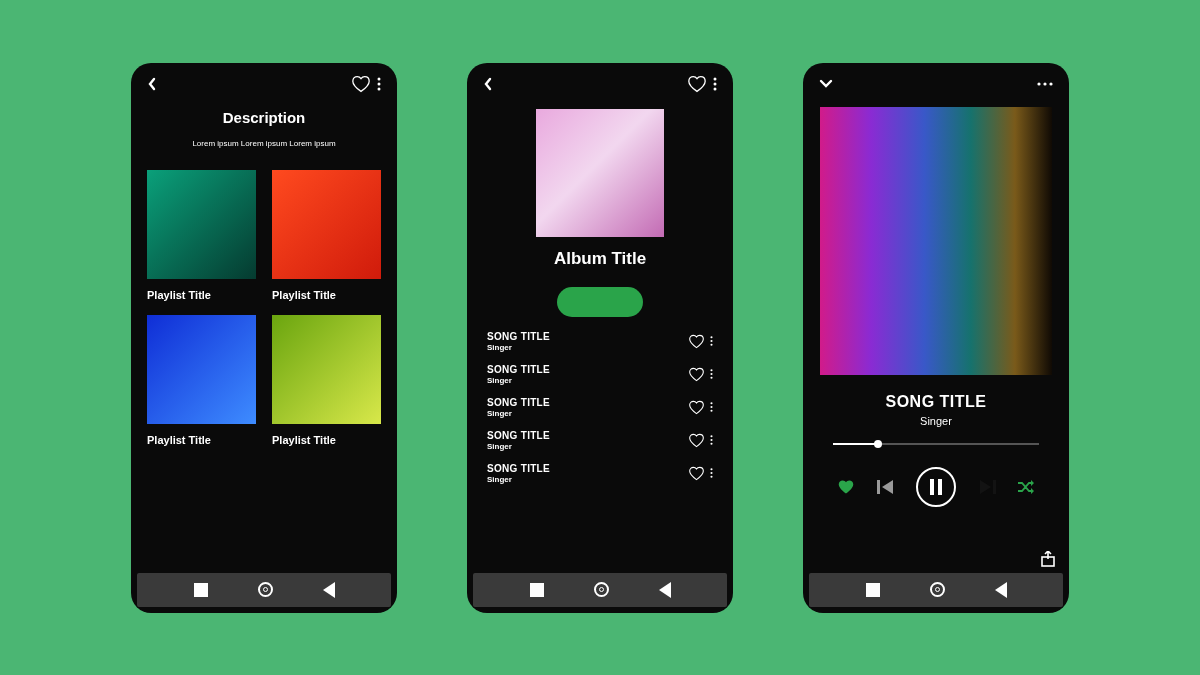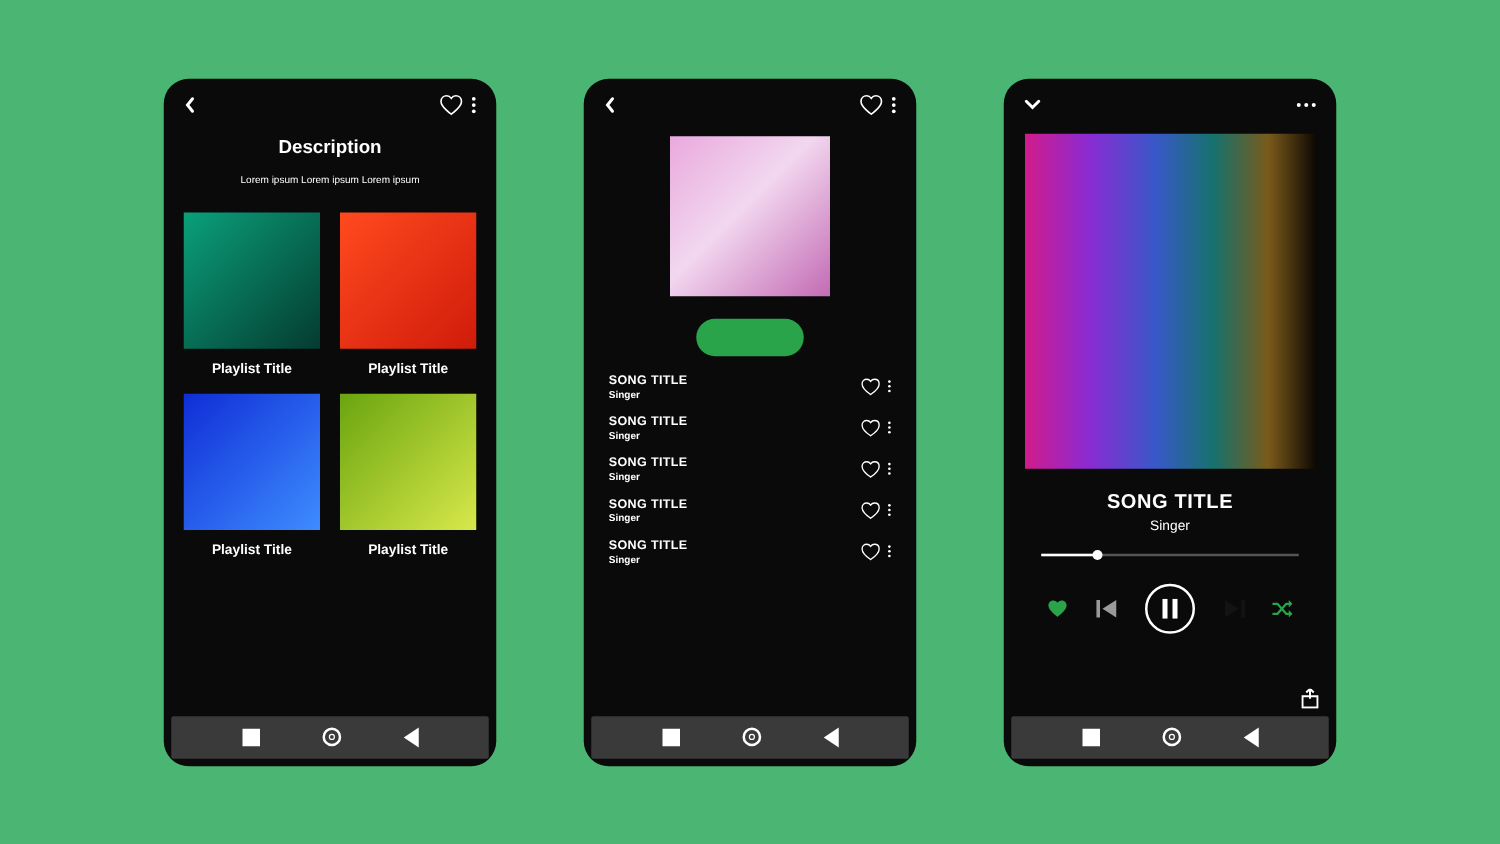--- a/index.html
+++ b/index.html
@@ -57,21 +57,21 @@
   
   .desc { text-align:center; color:#fff; margin-top:4px; }
   .desc h1 { font-size:15px; font-weight:bold; }
   .desc p { font-size:8px; margin-top:13px; }
   .grid {
     display:grid;
     grid-template-columns: 1fr 1fr;
     gap: 14px 16px;
     margin-top: 22px;
   }
-  .pl { text-align:center; }
+  .pl { text-align:left; }
   .pl .art { width:100%; aspect-ratio:1/1; }
   .pl .t { color:#fff; font-size:11px; font-weight:bold; margin-top:10px; }
   .g-teal   { background: linear-gradient(135deg,#0aa07a 0%,#053b30 100%); }
   .g-orange { background: linear-gradient(135deg,#ff4a1f 0%,#d01b0b 100%); }
   .g-blue   { background: linear-gradient(135deg,#0f2ed6 0%,#3e8cff 100%); }
   .g-lime   { background: linear-gradient(135deg,#6aa50f 0%,#d8e84a 100%); }
 
   
   .album-art {
     width:128px; height:128px;
@@ -177,20 +177,21 @@
         <svg width="4" height="14" viewBox="0 0 4 14">
             <circle cx="2" cy="2" r="1.5" fill="#fff"></circle>
             <circle cx="2" cy="7" r="1.5" fill="#fff"></circle>
             <circle cx="2" cy="12" r="1.5" fill="#fff"></circle>
           </svg>
       </span>
     </div>
   </div>
   <div class="content">
     <div class="album-art"></div>
+    <div class="album-title">Album Title</div>
     <div class="play-pill"></div>
     <div class="songlist">
 
       <div class="song">
         <div class="meta">
           <div class="st">SONG TITLE</div>
           <div class="sg">Singer</div>
         </div>
         <div class="acts">
           <span class="ico">

